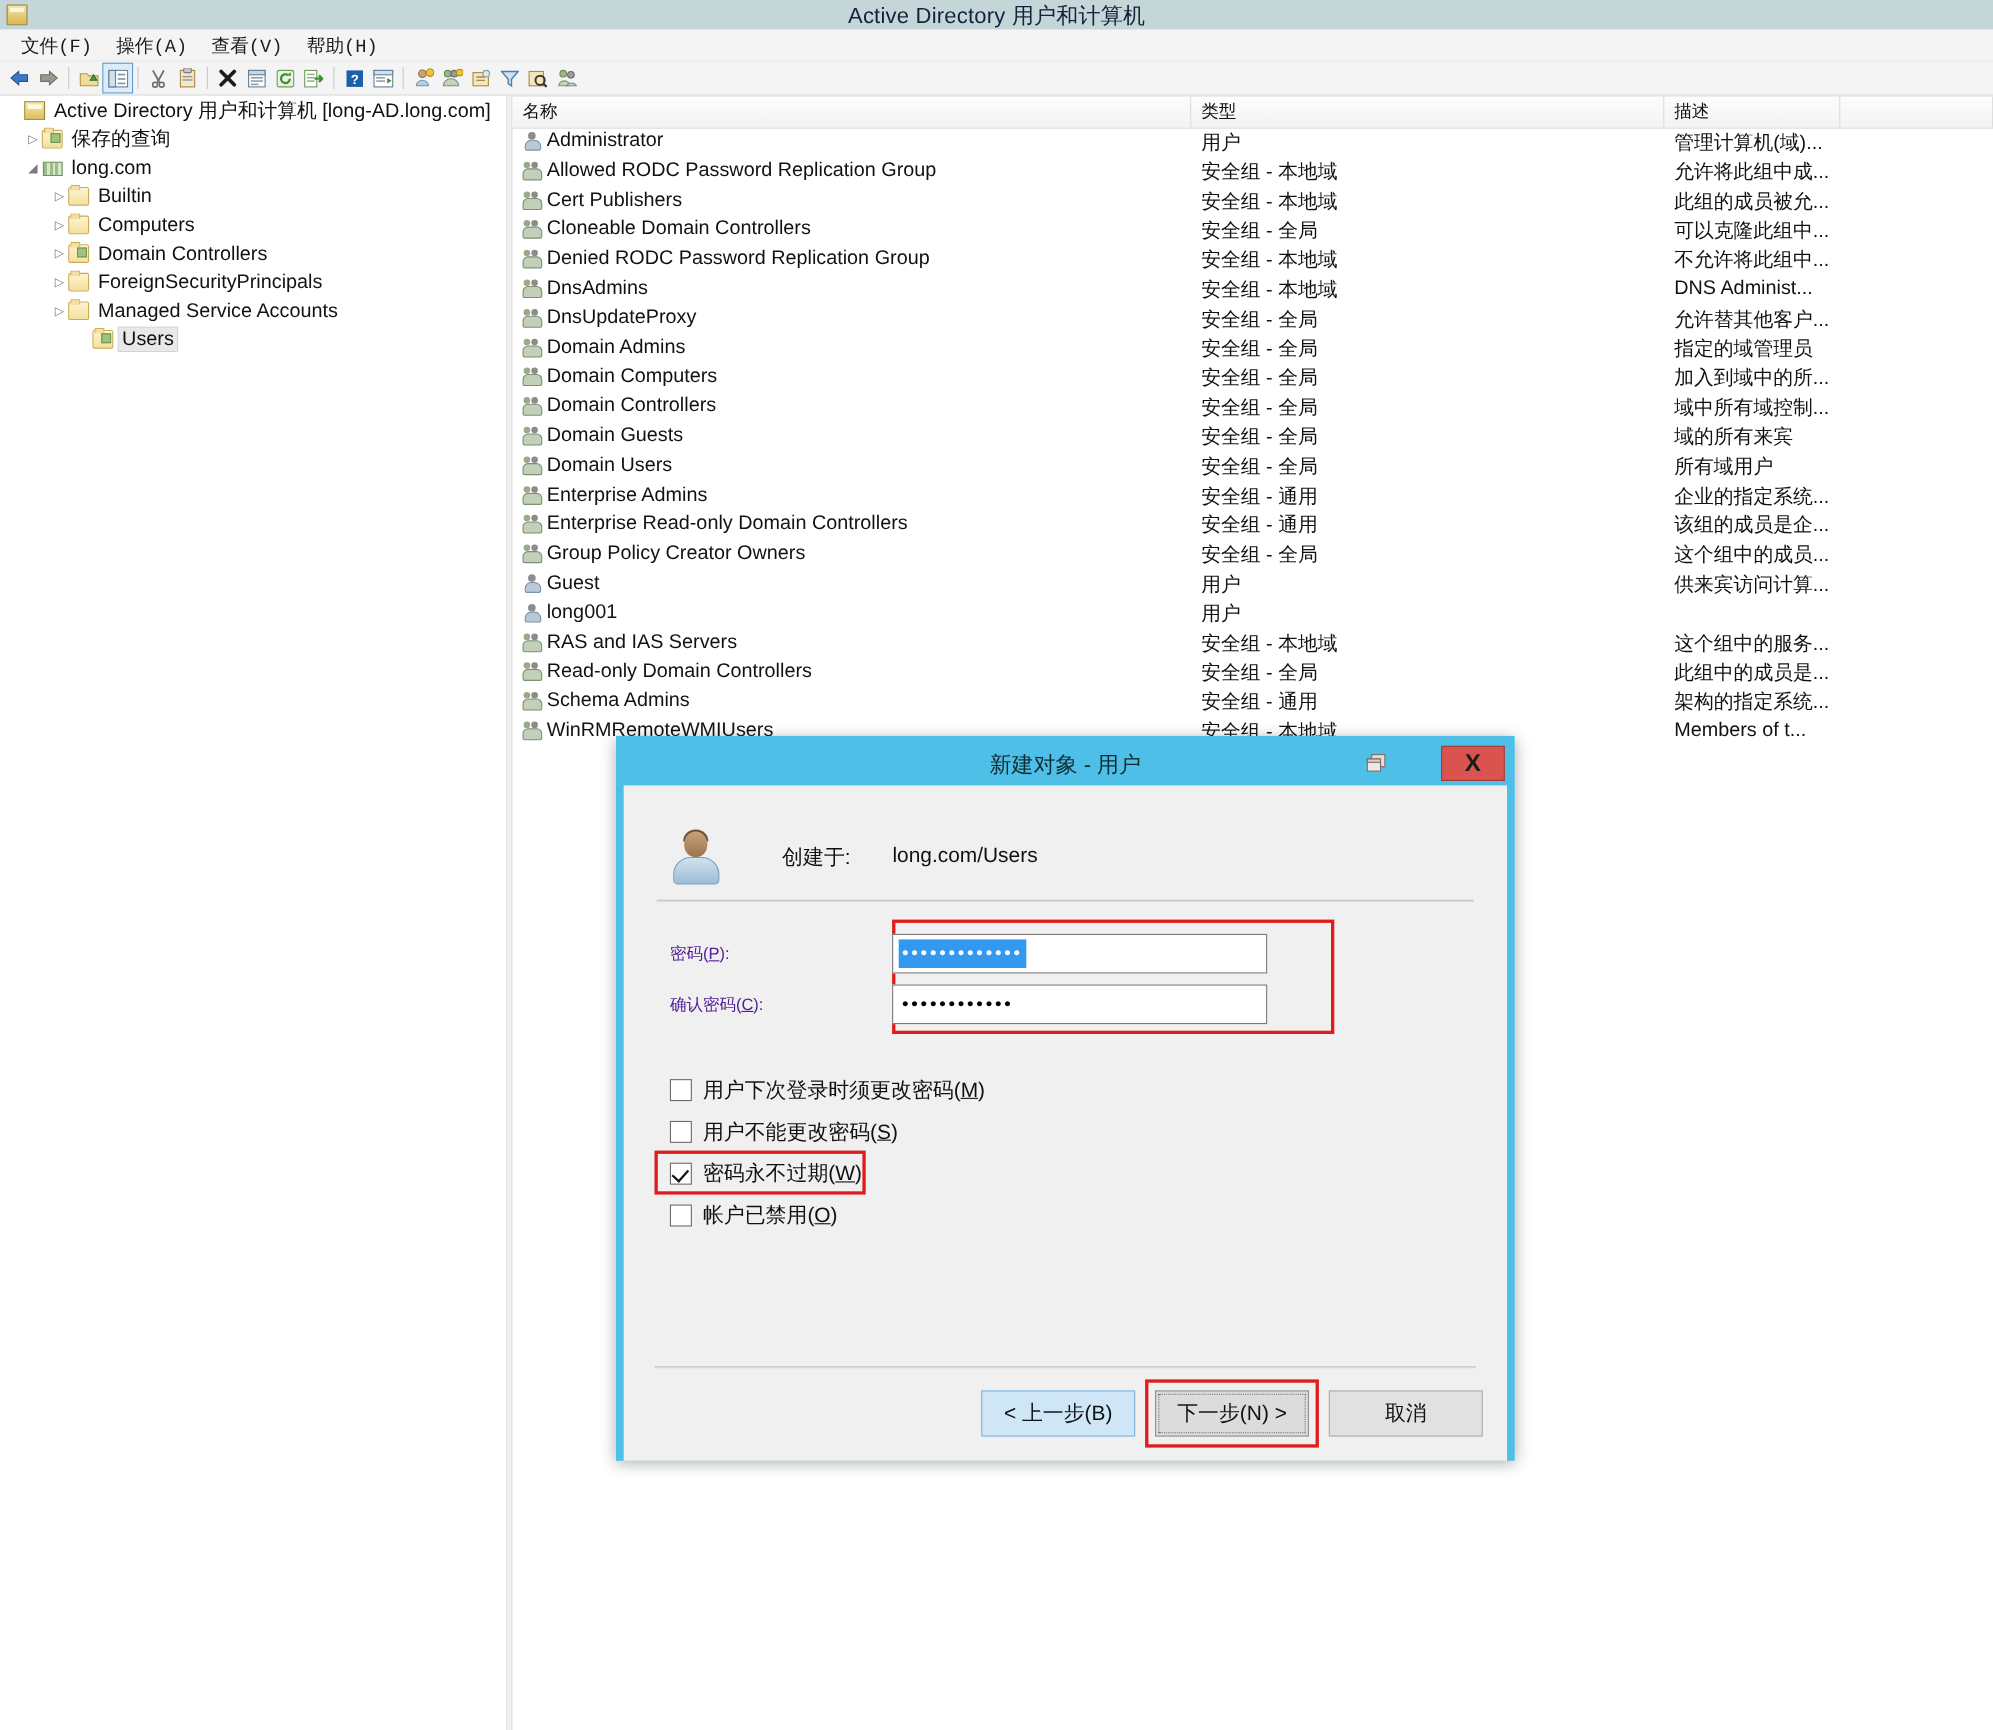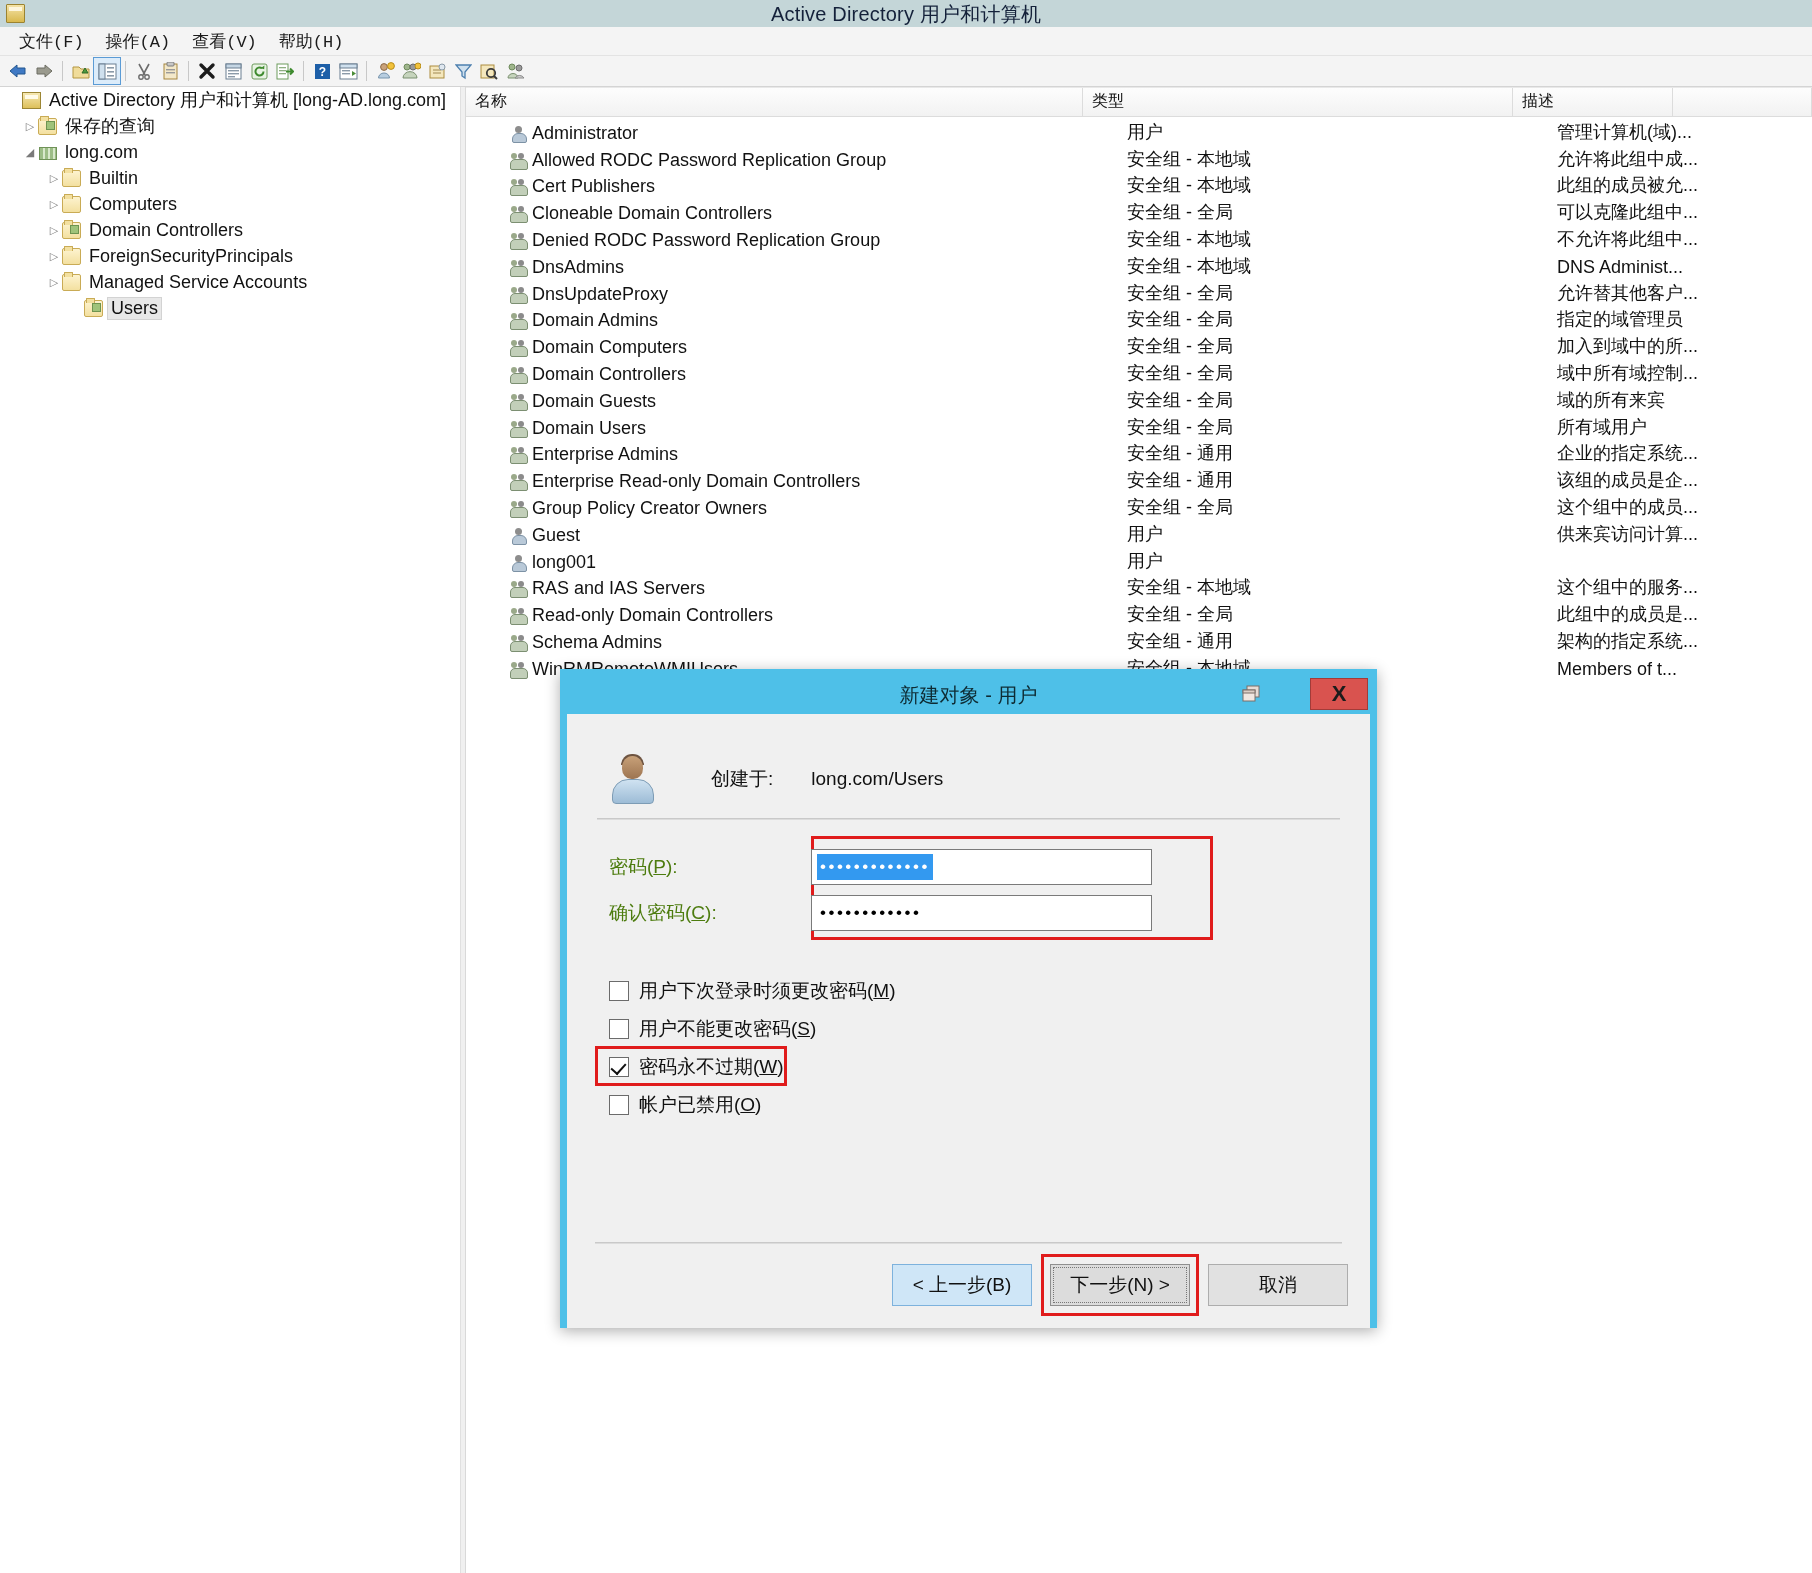--- a/index.html
+++ b/index.html
@@ -114,22 +114,22 @@
   .lhead .hc {
     font-size: 16px; color: #111; padding: 3px 16px 0 9px;
     border-right: 1px solid #dcdcdc; cursor: default; overflow: hidden; white-space: nowrap;
   }
   .col-name { width: 617px; }
   .col-type { width: 430px; }
   .col-desc { width: 160px; }
   .col-rest { flex: 1; }
 
   
-  .lrow { display: flex; height: 26.8px; align-items: flex-end; font-size: 18px; color: #111;
-          white-space: nowrap; cursor: default; margin-left: 35px; }
+  .lrow { display: flex; height: 26.8px; align-items: flex-start; font-size: 18px; color: #111;
+          white-space: nowrap; cursor: default; }
   .lrow .cn { width: 617px; display: flex; align-items: center; padding-left: 9px; overflow: hidden; }
   .lrow .ct { width: 430px; padding-left: 9px; overflow: hidden; }
   .lrow .cd { width: 260px; padding-left: 9px; overflow: hidden; }
 
   
   .gi { width: 17px; height: 17px; flex: none; margin-right: 5px; position: relative; }
   .gi.user:before {
     content:""; position:absolute; left:5px; top:1px; width:7px; height:7px; border-radius:50%;
     background:#8d8d8d;
   }
@@ -193,21 +193,21 @@
   .hr {
     height: 2px; background: #dcdcdc; border-top: 1px solid #c9c9c9; margin: 0 2px;
   }
 
   .pw-wrap { position: relative; margin-top: 24px; height: 110px; }
   .pw-redbox {
     position: absolute; left: 216px; top: -8px; width: 402px; height: 104px;
     border: 3px solid #e01b1b; pointer-events: none;
   }
   .pw-row { display: flex; align-items: center; height: 46px; }
-  .pw-row .lbl { width: 216px; font-size: 19px; color: #4d7c0f; padding-left: 14px; }
+  .pw-row .lbl { width: 216px; font-size: 15px; color: #4c1d95; padding-left: 14px; }
   .pw-input {
     width: 341px; height: 36px; background: #ffffff; border: 1px solid #7a7a7a;
     display: flex; align-items: center; padding: 0 5px; position: relative;
   }
   .pw-dots { font-size: 17px; letter-spacing: 2.5px; line-height: 1; }
   .pw-dots.selected {
     background: #3399f0; color: #ffffff; padding: 4px 3px 5px 3px;
   }
   .pw-dots.plain { color: #000000; padding: 4px 3px 5px 3px; }
 

